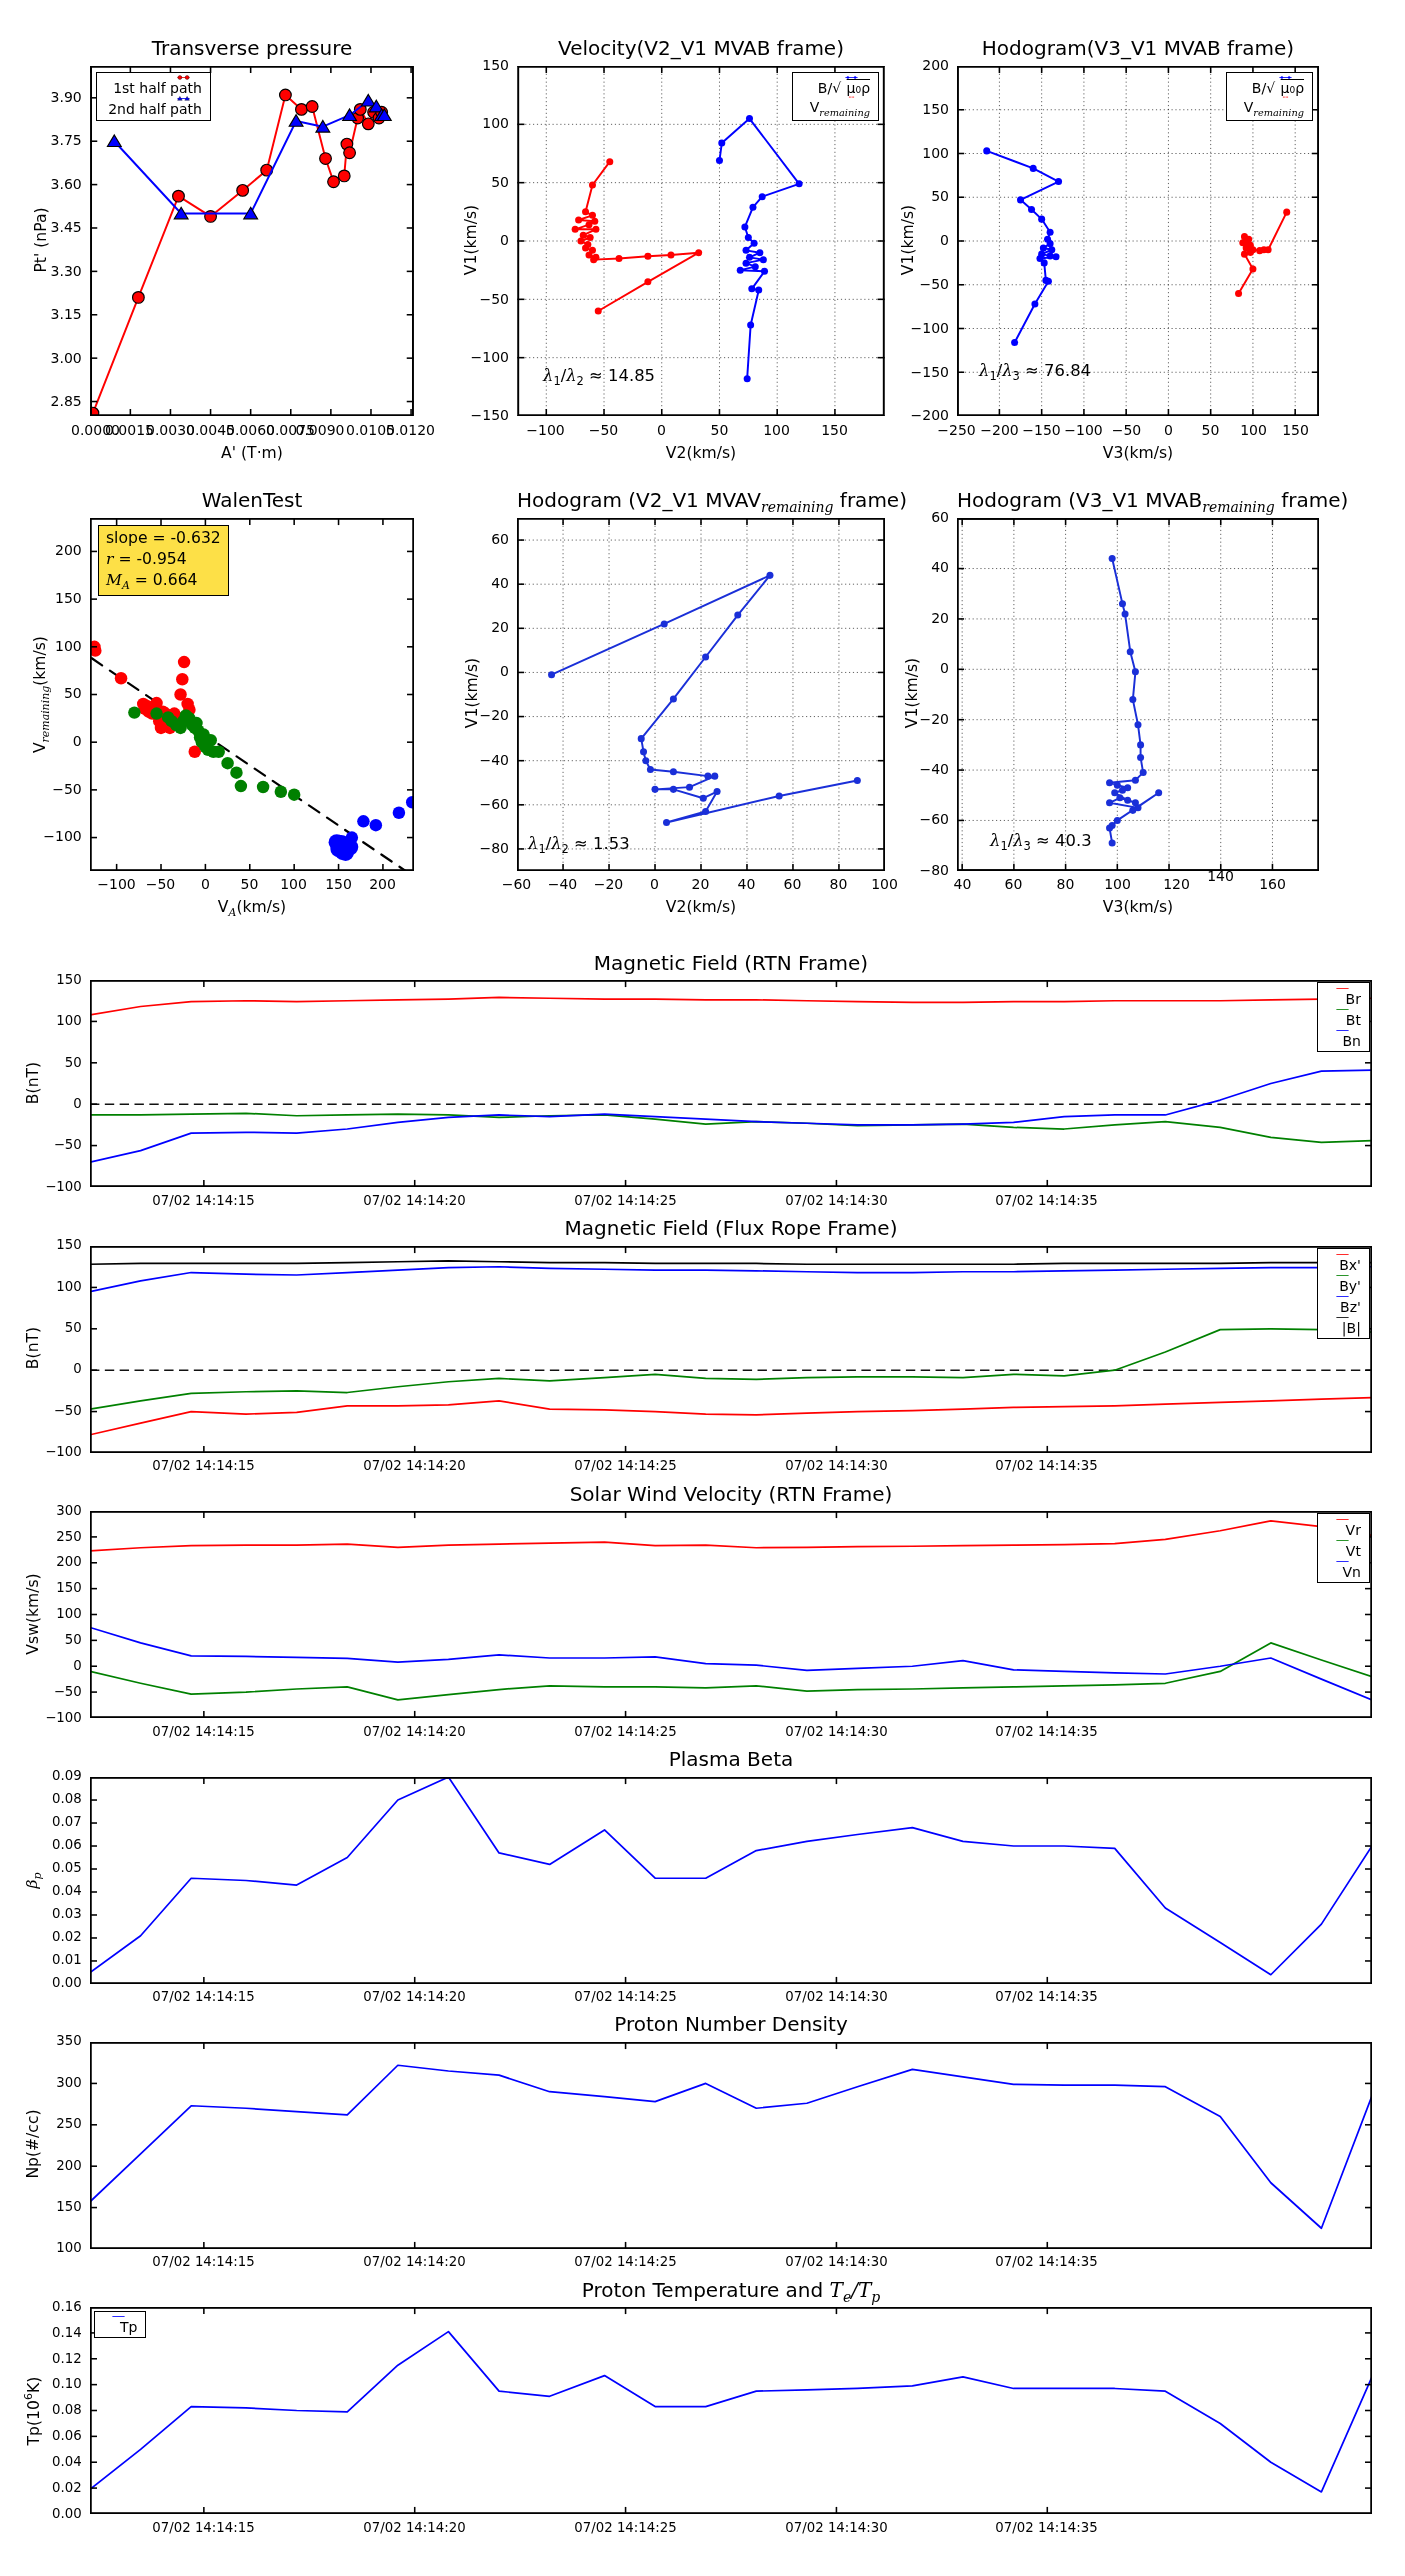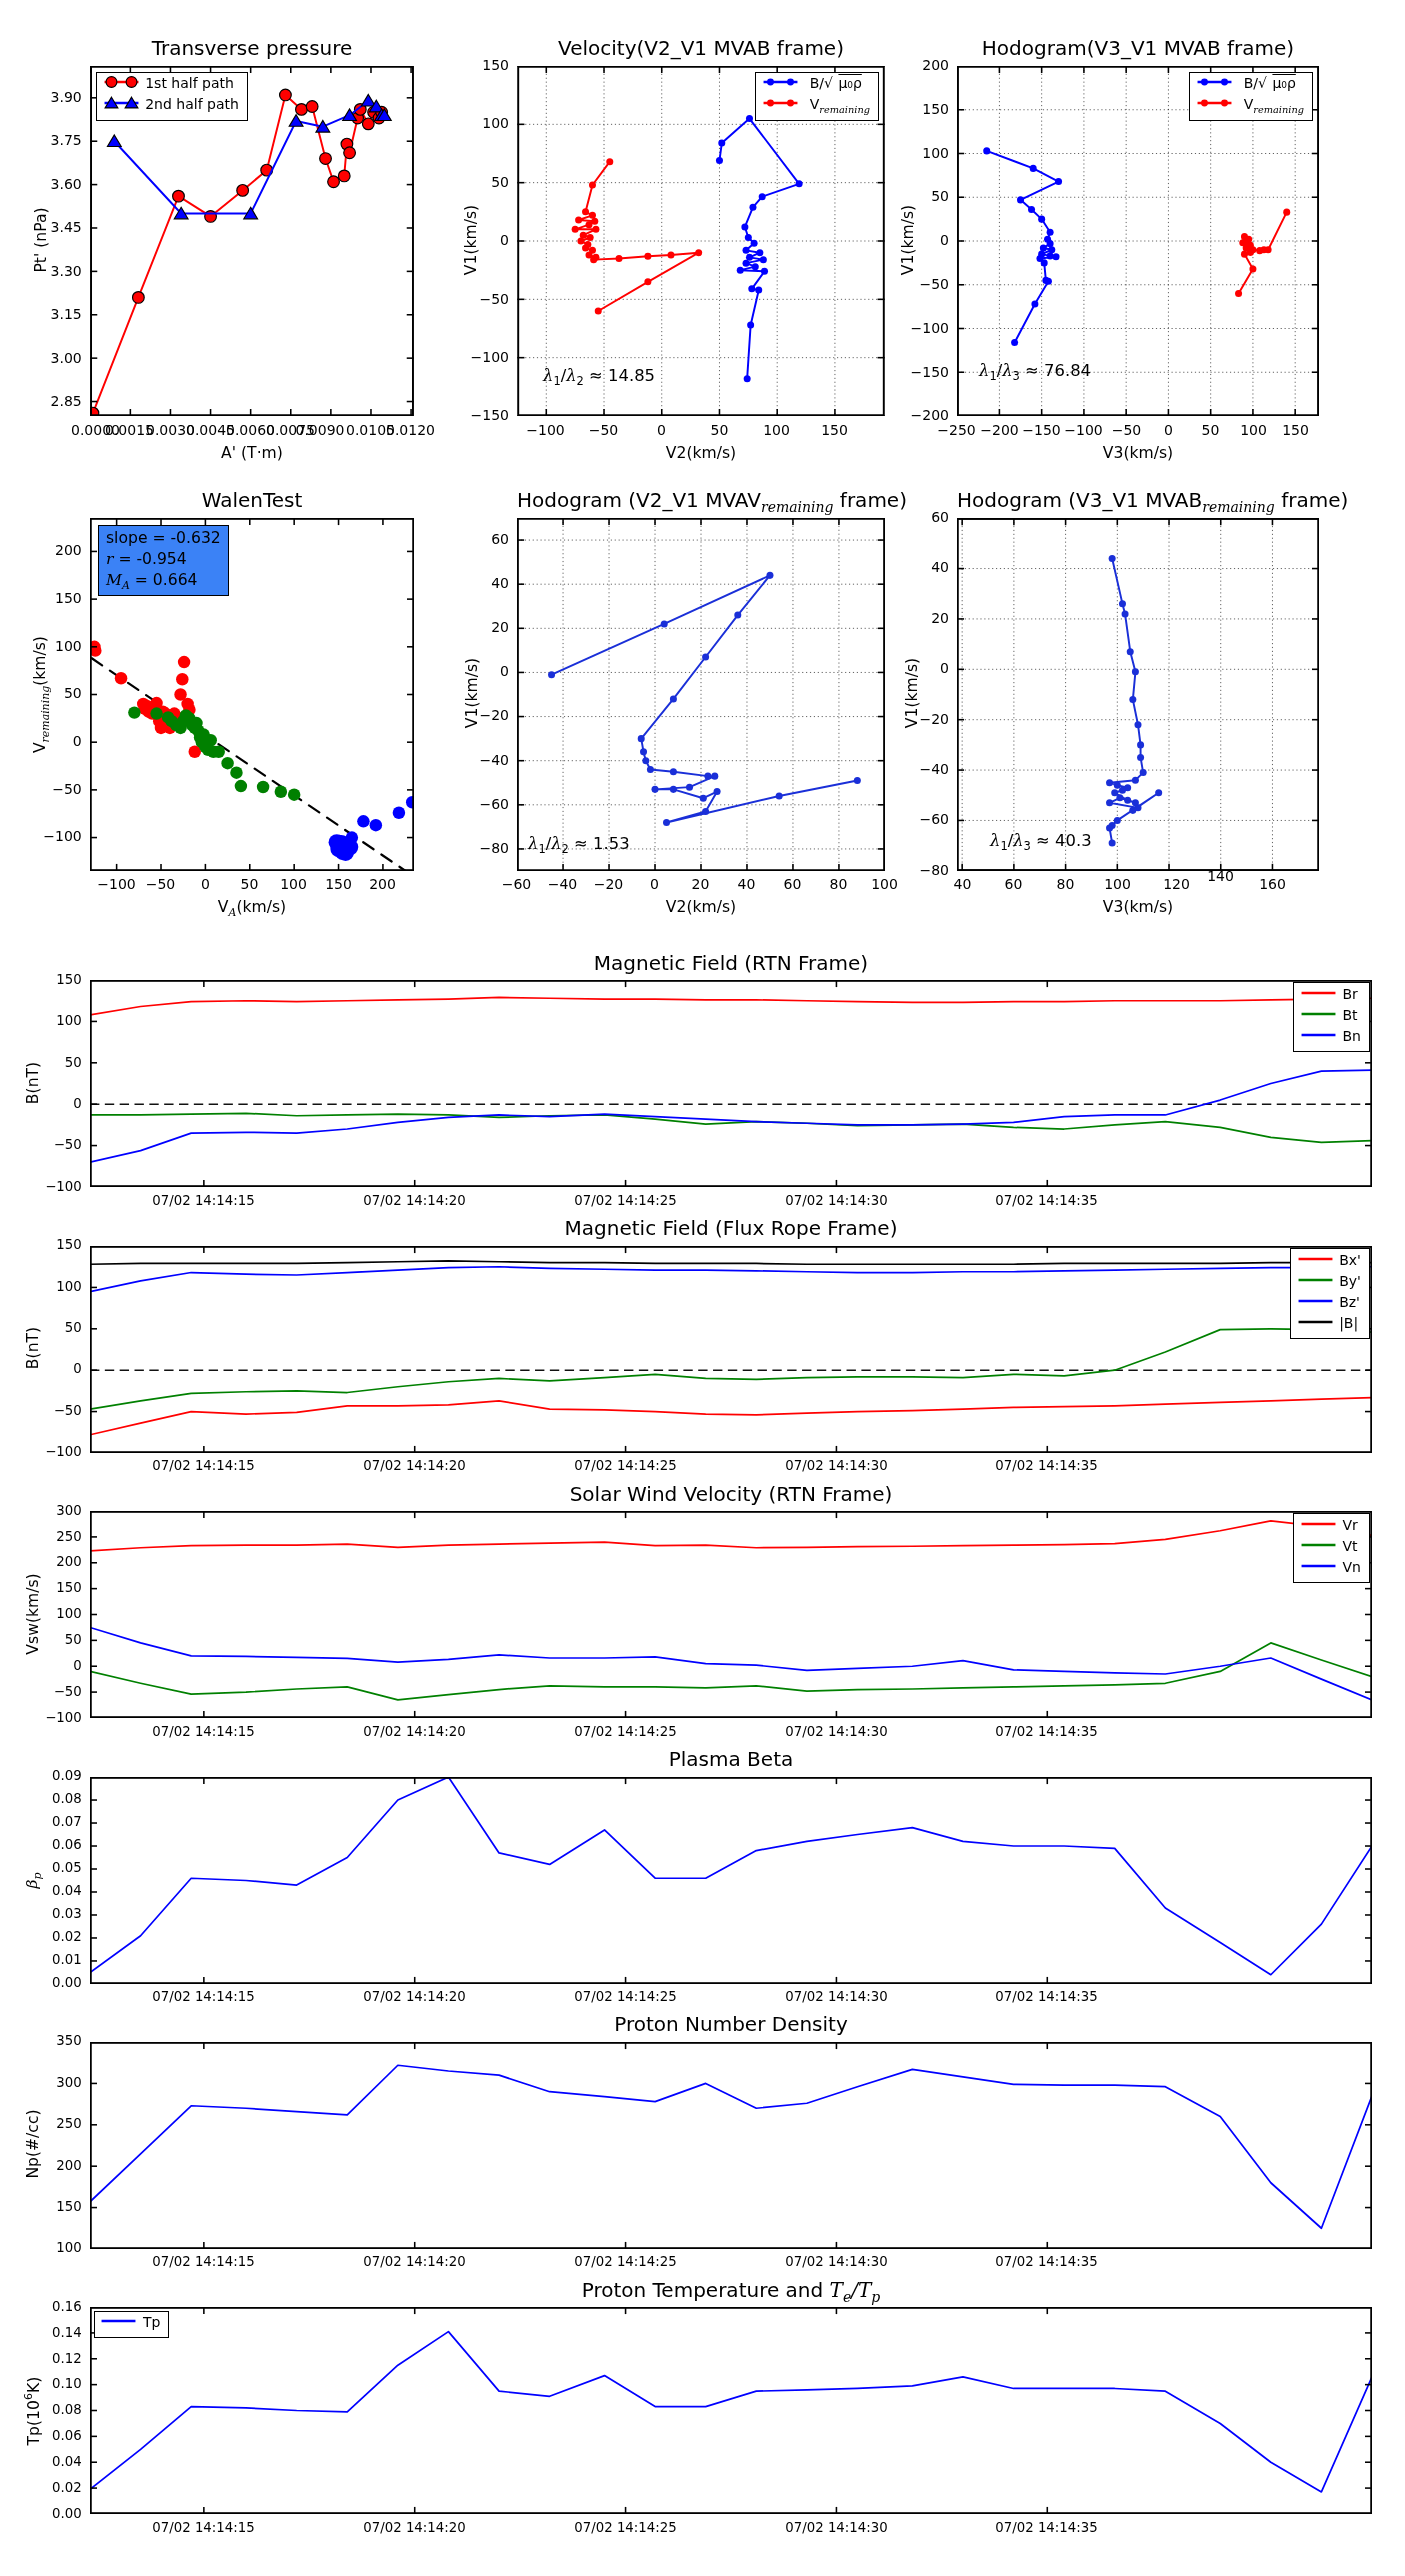--- a/index.html
+++ b/index.html
@@ -7,23 +7,23 @@
        font-family:"DejaVu Sans",sans-serif;color:#000;overflow:hidden;}
   .t{position:absolute;white-space:nowrap;}
   .title{font-size:20px;text-align:center;}
   .xl,.yl{font-size:15.6px;text-align:center;}
   .xt{font-size:14px;text-align:center;}
   .yt{font-size:14px;text-align:right;}
   .xts{font-size:13.3px;text-align:center;}
   .yts{font-size:13.3px;text-align:right;}
   .ann{font-size:16.4px;}
   .legend{position:absolute;background:#fff;border:1.6px solid #000;padding:2.3px 7.8px 2.3px 5.5px;}
-  .lrow{display:flex;align-items:flex-start;height:21px;}
+  .lrow{display:flex;align-items:flex-end;height:21px;flex-direction:column;}
   .lrow span{margin-left:5.5px;font-size:14px;white-space:nowrap;}
-  .statsbox{position:absolute;background:#3b82f6;border:1.6px solid #000;padding:1.6px 7px;font-size:15.6px;line-height:1.35;}
+  .statsbox{position:absolute;background:#fde047;border:1.6px solid #000;padding:1.6px 7px;font-size:15.6px;line-height:1.35;}
   .axwrap{position:absolute;}
   sub,sup{font-size:70%;}
 </style>
 </head>
 <body>
 
 <div id="fig">
     <svg width="324" height="350" style="position: absolute; left: 90px; top: 66px; overflow: hidden;" viewBox="0 0 415 449">
       <polyline points="3.4,445.3 61.7,296.9 113.2,167.0 154.3,193.0 195.5,159.6 226.4,133.6 250.4,37.1 271.0,55.7 284.7,52.0 301.8,118.7 312.1,148.4 325.8,141.0 329.3,100.2 332.7,111.3 343.0,66.8 346.4,55.7 356.7,74.2 363.6,59.4 370.4,66.8 373.8,59.4" fill="none" stroke="#ff0000" stroke-width="2.5" stroke-linejoin="round" stroke-linecap="round"></polyline>
       <circle cx="3.4297520661157024" cy="445.289256198347" r="7.5" fill="#ff0000" stroke="#000" stroke-width="1.5"></circle>

